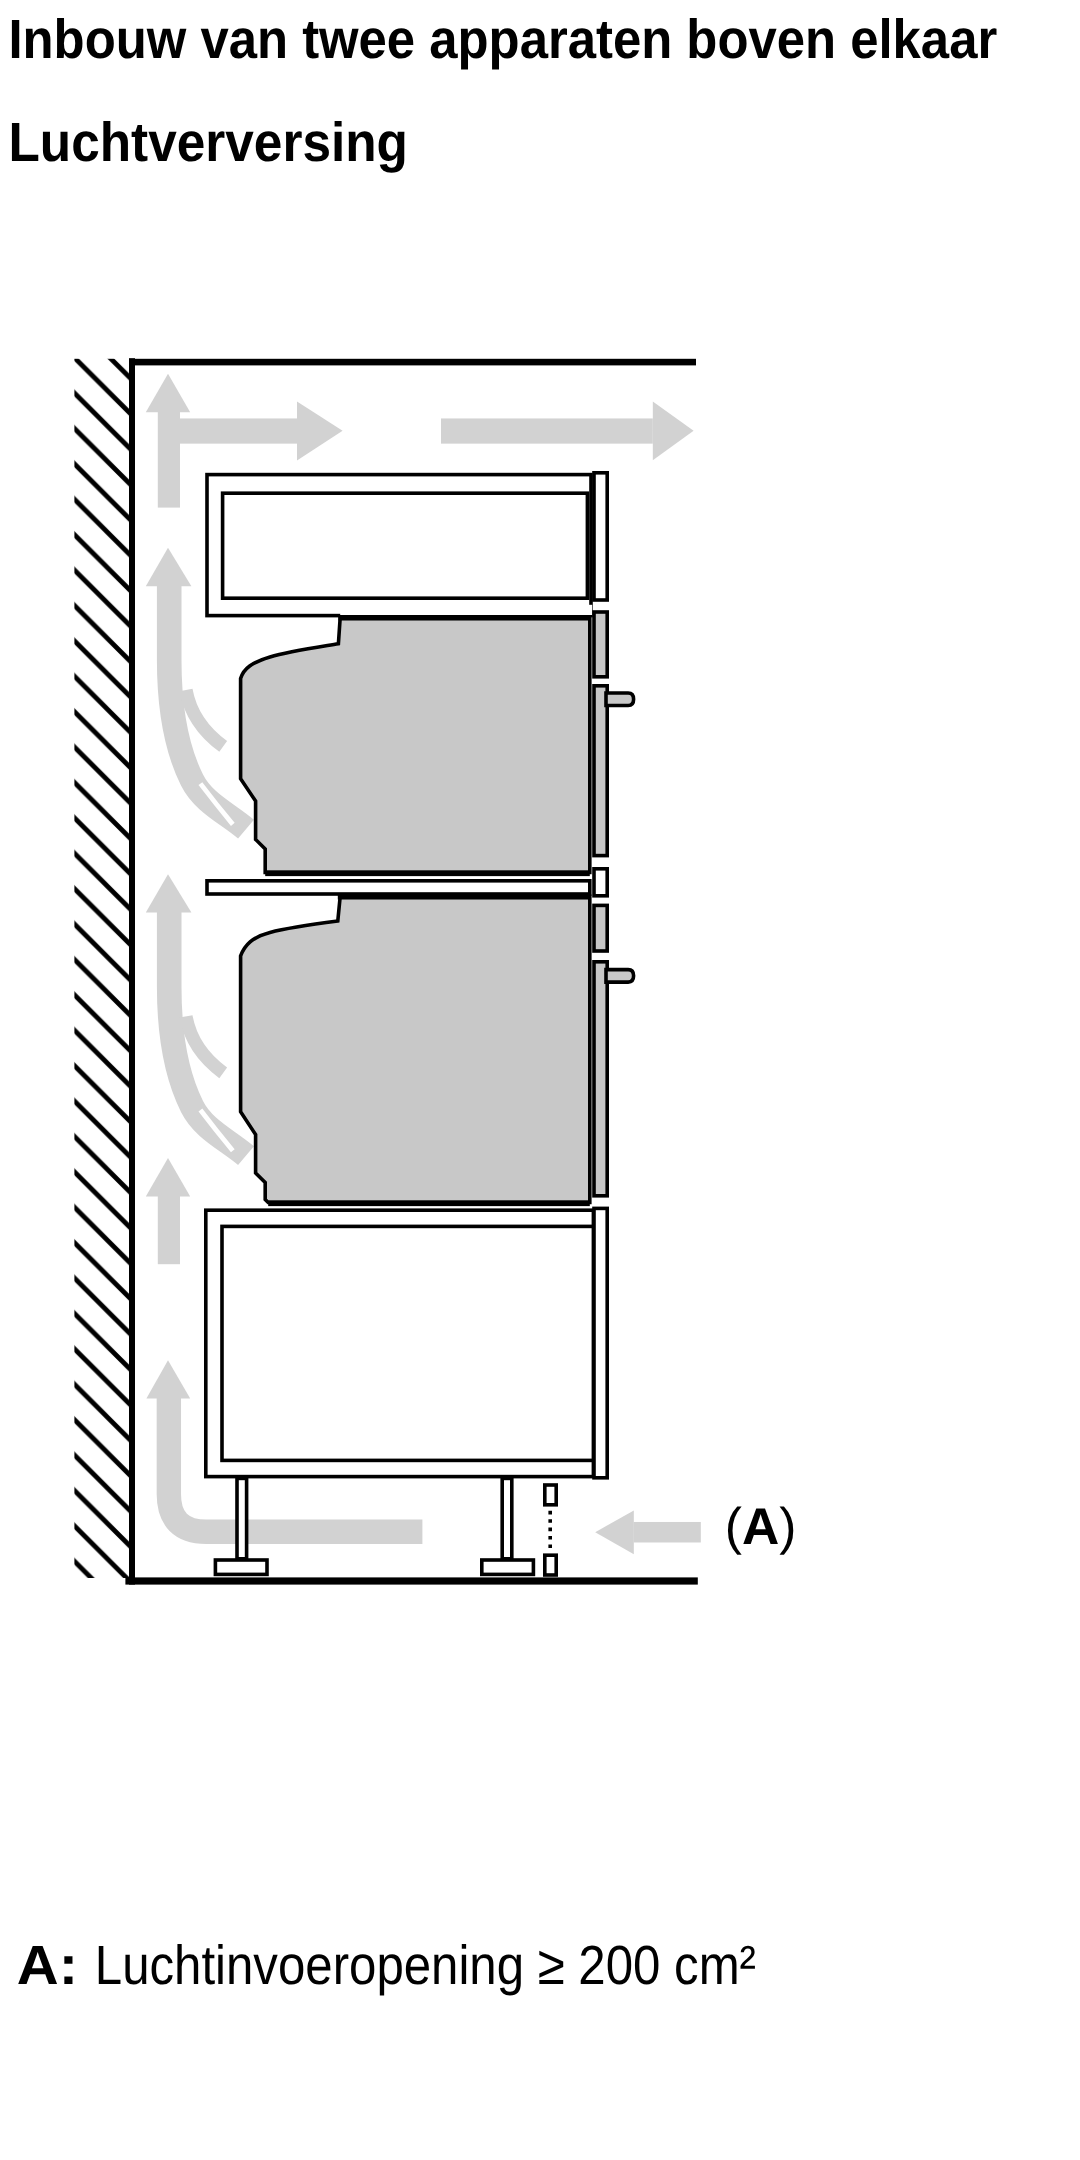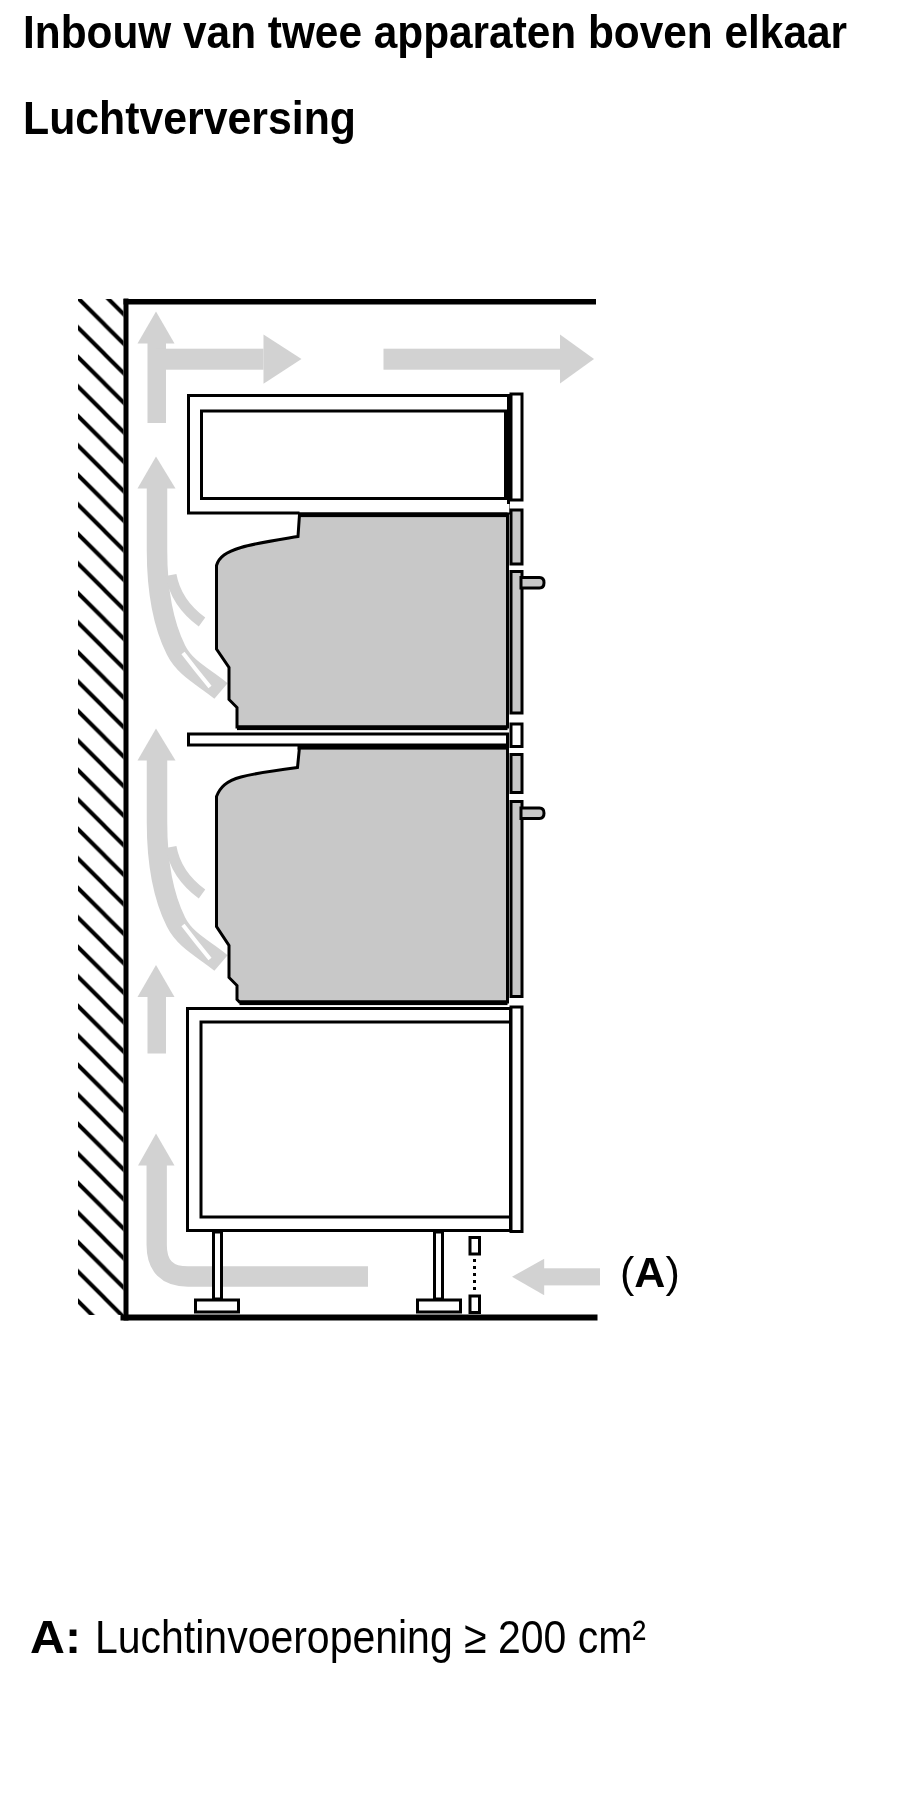--- a/index.html
+++ b/index.html
@@ -1,17 +1,17 @@
 <!DOCTYPE html>
 <html><head>
 <meta charset="utf-8">
 <style>
   html,body{margin:0;padding:0;background:#fff;}
   .page{position:relative;width:844px;height:1800px;background:#fff;overflow:hidden;
-        font-family:"Liberation Sans", sans-serif;margin-left:16px;}
+        font-family:"Liberation Sans", sans-serif;}
   svg text{font-family:"Liberation Sans", sans-serif;}
 </style>
 </head>
 <body>
 <div class="page">
 <svg width="900" height="1800" viewBox="0 0 900 1800">
 
   <rect x="0" y="0" width="900" height="1800" fill="#ffffff"></rect>
 
   <text x="7" y="48" font-size="46" font-weight="bold" fill="#000" textLength="824" lengthAdjust="spacingAndGlyphs">Inbouw van twee apparaten boven elkaar</text>

